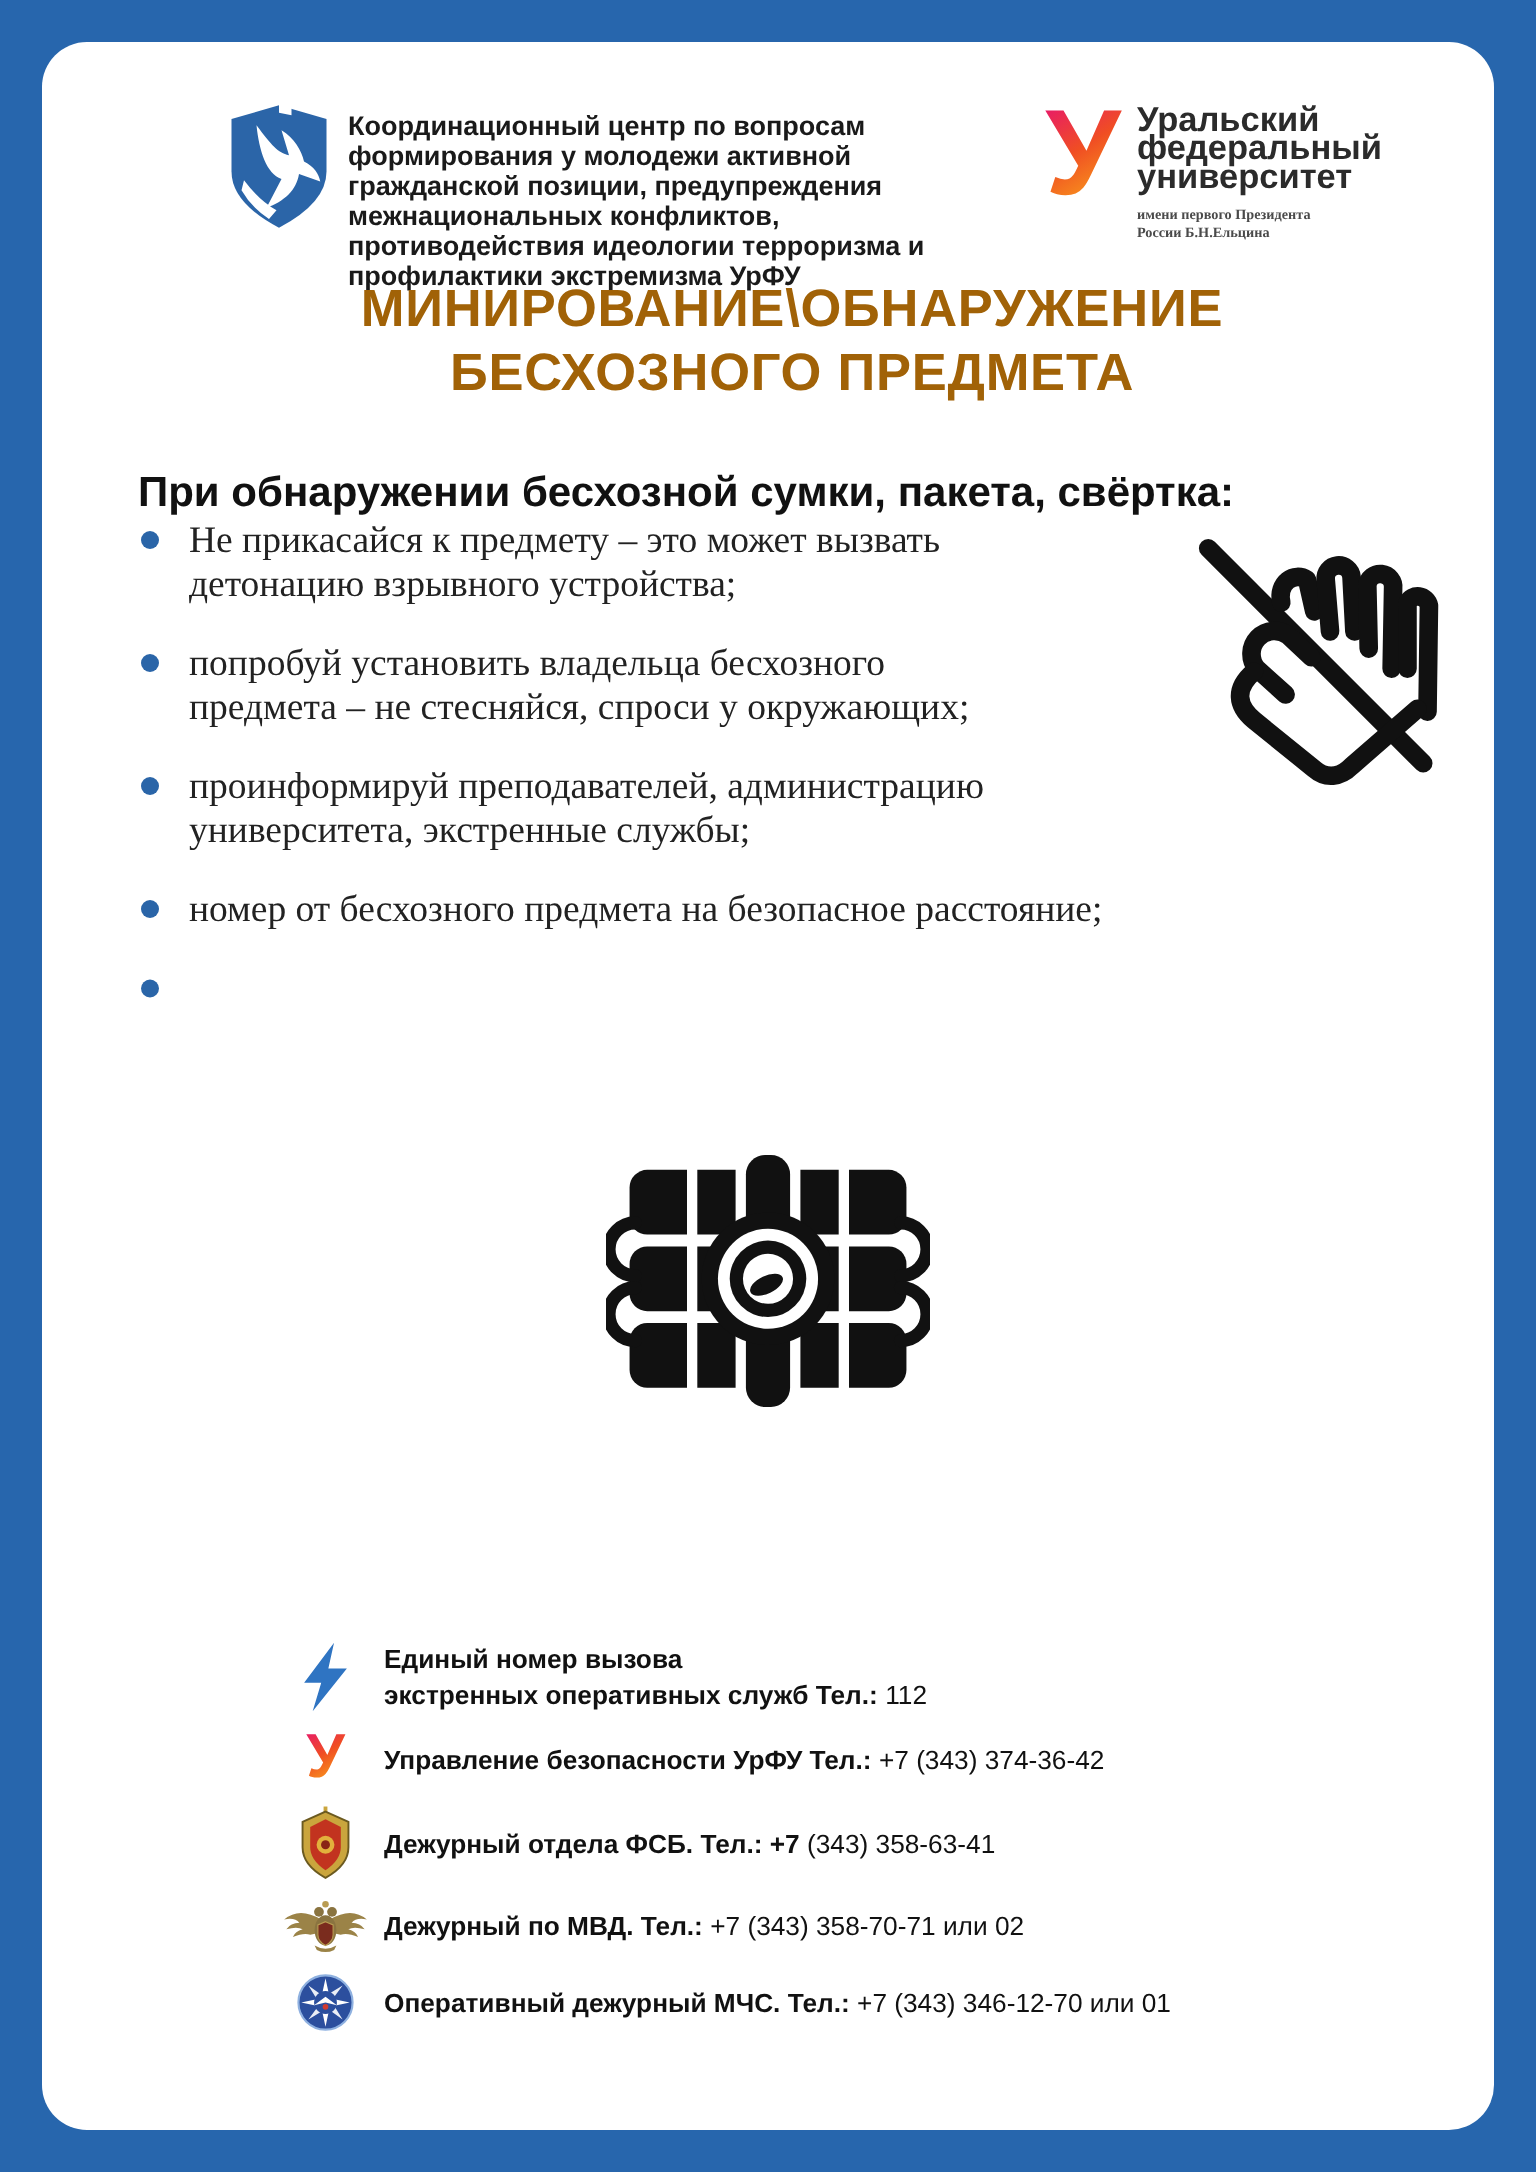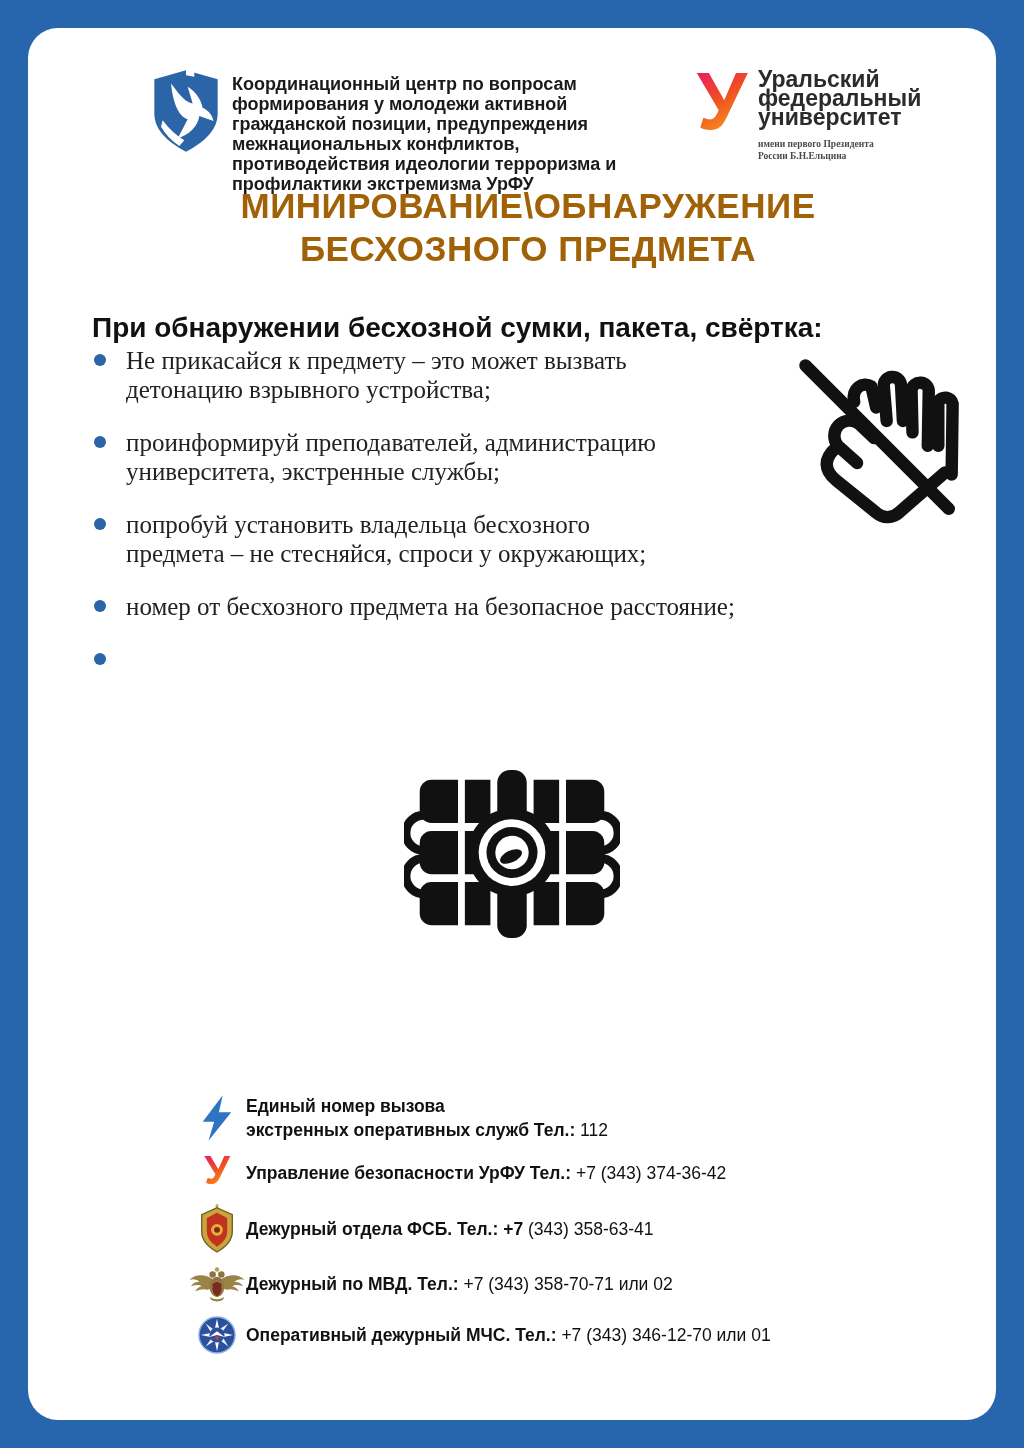--- a/index.html
+++ b/index.html
@@ -34,21 +34,21 @@
   .intro{position:absolute;left:64px;top:258px;font-size:28px;font-weight:bold;color:#111;margin-top:26px;}
   
   .bullets{position:absolute;left:64px;top:318px;width:840px;list-style:none;margin:0;padding:0;font-family:Liberation Serif, serif;}
   .bullets li{position:relative;padding-left:34px;margin-bottom:24px;font-size:25px;line-height:29px;color:#222;}
   .dot{position:absolute;left:2px;top:8px;width:12px;height:12px;border-radius:50%;background:#2a65a8;}
   .hand-icon{position:absolute;left:766px;top:322px;width:172px;height:182px;}
   
   .dynamite{position:absolute;left:50%;top:740px;transform:translateX(-50%);width:216px;height:172px;}
   
   .contacts{position:absolute;left:160px;top:1066px;display:flex;flex-direction:column;gap:9px;}
-  .contact{display:flex;align-items:center;min-height:42px;}
+  .contact{display:flex;align-items:center;gap:10px;min-height:42px;}
   .cicon{width:58px;display:flex;justify-content:center;align-items:center;flex:none;}
   .ctext{font-size:17.5px;line-height:24px;color:#111;}
   .ctext b{font-weight:bold;}
   .ctext .val{font-weight:normal;}
 </style>
 </head>
 <body>
 
 <div class="poster">
   <div class="inner">
@@ -103,27 +103,27 @@
     </svg>
 
     <ul class="bullets">
       <li>
         <span class="dot"></span>
         <span class="preline">Не прикасайся к предмету – это может вызвать
 детонацию взрывного устройства;</span>
       </li>
       <li>
         <span class="dot"></span>
+        <span class="preline">попробуй установить владельца бесхозного
+предмета – не стесняйся, спроси у окружающих;</span>
+      </li>
+      <li>
+        <span class="dot"></span>
         <span class="preline">проинформируй преподавателей, администрацию
 университета, экстренные службы;</span>
-      </li>
-      <li>
-        <span class="dot"></span>
-        <span class="preline">попробуй установить владельца бесхозного
-предмета – не стесняйся, спроси у окружающих;</span>
       </li>
       <li>
         <span class="dot"></span>
         <span class="preline">номер от бесхозного предмета на безопасное расстояние;</span>
       </li>
       <li>
         <span class="dot"></span>
       </li>
     </ul>
 

